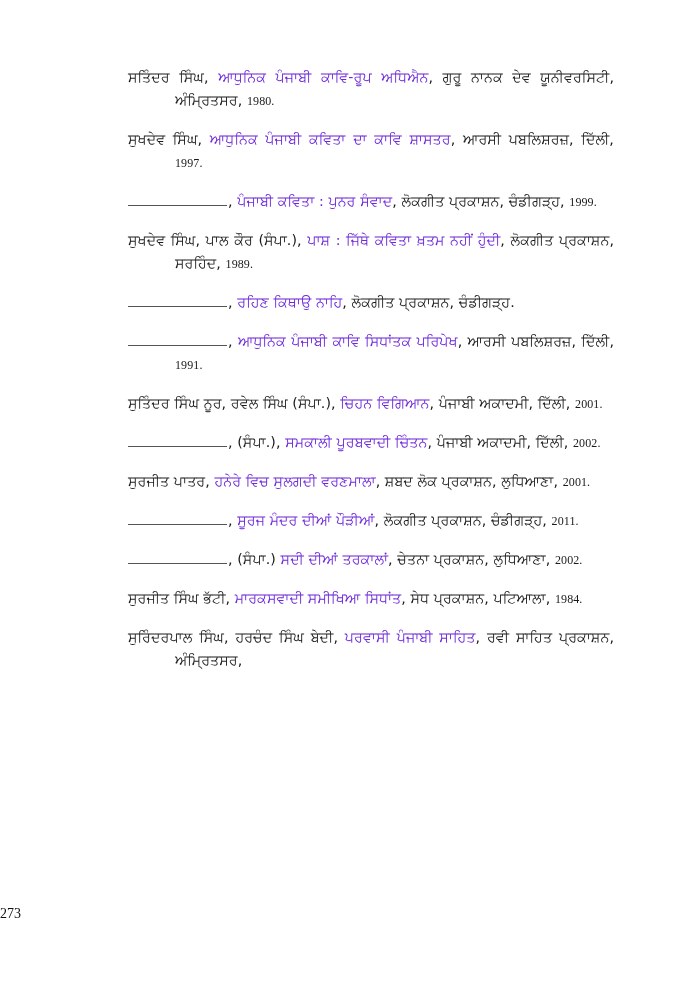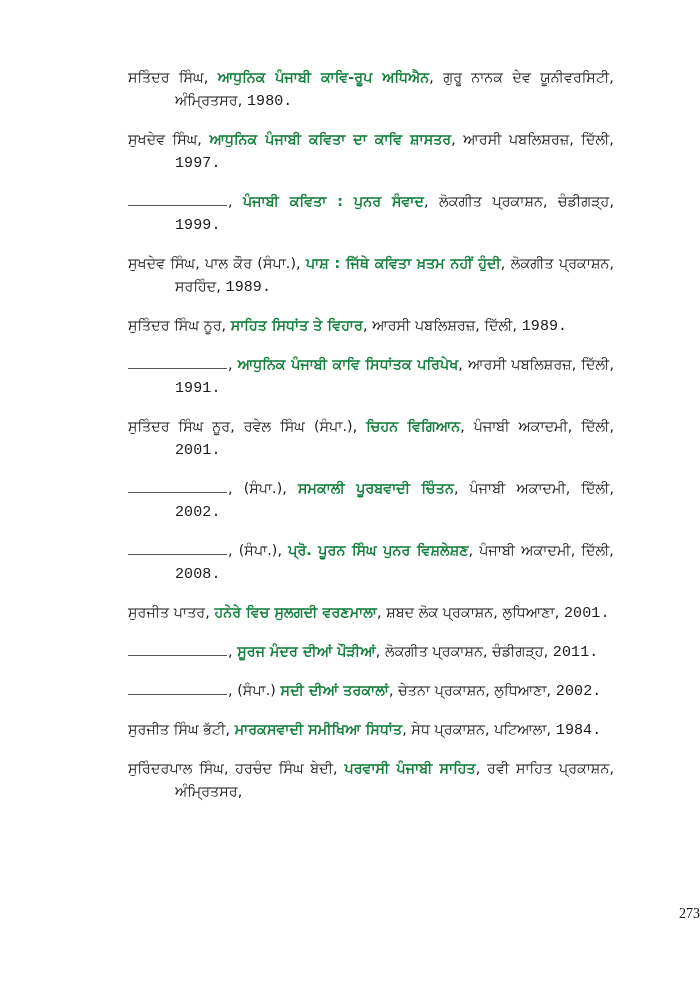--- a/index.html
+++ b/index.html
@@ -2,52 +2,51 @@
 <html><head>
   <meta charset="utf-8">
   <style>
     html, body { margin: 0; padding: 0; background: #ffffff; }
     body { width: 700px; height: 991px; position: relative; overflow: hidden;
       font-family: "DejaVu Sans", sans-serif; color: #1a1a1a; }
     .page { position: absolute; left: 128px; top: 66px; width: 486px; }
     .entry { font-size: 14.2px; line-height: 23px; margin: 0 0 15px 0;
       text-align: justify; text-align-last: left;
       padding-left: 47px; text-indent: -47px; letter-spacing: 0.1px; }
-    .entry b { font-weight: bold; color: #15803d; }
-    .num { font-family: Liberation Mono, monospace; font-size: 15px; }
+    .entry b { font-weight: normal; color: #6d28d9; }
+    .num { font-family: Liberation Serif, serif; font-size: 12px; }
     .dash { display: inline-block; width: 99px; border-bottom: 1px solid #555; height: 1px; vertical-align: 0px; margin-right: 1px; text-indent: 0; }
-    .pageno { position: absolute; top: 906px; left: 0; width: 700px; text-align: right;
+    .pageno { position: absolute; top: 906px; left: 0; width: 700px; text-align: left;
       font-family: "Liberation Serif", serif; font-size: 14px; color: #111; }
   </style>
 </head>
 <body>
 
 <div class="page">
   <p class="entry"><span>ਸਤਿੰਦਰ ਸਿੰਘ, </span><b>ਆਧੁਨਿਕ ਪੰਜਾਬੀ ਕਾਵਿ-ਰੂਪ ਅਧਿਐਨ</b><span>, ਗੁਰੂ ਨਾਨਕ ਦੇਵ ਯੂਨੀਵਰਸਿਟੀ, ਅੰਮ੍ਰਿਤਸਰ, </span><span class="num">1980.</span></p>
 
   <p class="entry"><span>ਸੁਖਦੇਵ ਸਿੰਘ, </span><b>ਆਧੁਨਿਕ ਪੰਜਾਬੀ ਕਵਿਤਾ ਦਾ ਕਾਵਿ ਸ਼ਾਸਤਰ</b><span>, ਆਰਸੀ ਪਬਲਿਸ਼ਰਜ਼, ਦਿੱਲੀ, </span><span class="num">1997.</span></p>
 
   <p class="entry"><span class="dash"></span><span>, </span><b>ਪੰਜਾਬੀ ਕਵਿਤਾ : ਪੁਨਰ ਸੰਵਾਦ</b><span>, ਲੋਕਗੀਤ ਪ੍ਰਕਾਸ਼ਨ, ਚੰਡੀਗੜ੍ਹ, </span><span class="num">1999.</span></p>
 
   <p class="entry"><span>ਸੁਖਦੇਵ ਸਿੰਘ, ਪਾਲ ਕੌਰ (ਸੰਪਾ.), </span><b>ਪਾਸ਼ : ਜਿੱਥੇ ਕਵਿਤਾ ਖ਼ਤਮ ਨਹੀਂ ਹੁੰਦੀ</b><span>, ਲੋਕਗੀਤ ਪ੍ਰਕਾਸ਼ਨ, ਸਰਹਿੰਦ, </span><span class="num">1989.</span></p>
 
 
+  <p class="entry"><span class="dash"></span><span>, </span><b>ਰਹਿਣ ਕਿਥਾਉ ਨਾਹਿ</b><span>, ਲੋਕਗੀਤ ਪ੍ਰਕਾਸ਼ਨ, ਚੰਡੀਗੜ੍ਹ.</span><span class="num"></span></p>
 
-  <p class="entry"><span>ਸੁਤਿੰਦਰ ਸਿੰਘ ਨੂਰ, </span><b>ਸਾਹਿਤ ਸਿਧਾਂਤ ਤੇ ਵਿਹਾਰ</b><span>, ਆਰਸੀ ਪਬਲਿਸ਼ਰਜ਼, ਦਿੱਲੀ, </span><span class="num">1989.</span></p>
 
   <p class="entry"><span class="dash"></span><span>, </span><b>ਆਧੁਨਿਕ ਪੰਜਾਬੀ ਕਾਵਿ ਸਿਧਾਂਤਕ ਪਰਿਪੇਖ</b><span>, ਆਰਸੀ ਪਬਲਿਸ਼ਰਜ਼, ਦਿੱਲੀ, </span><span class="num">1991.</span></p>
 
 
 
   <p class="entry"><span>ਸੁਤਿੰਦਰ ਸਿੰਘ ਨੂਰ, ਰਵੇਲ ਸਿੰਘ (ਸੰਪਾ.), </span><b>ਚਿਹਨ ਵਿਗਿਆਨ</b><span>, ਪੰਜਾਬੀ ਅਕਾਦਮੀ, ਦਿੱਲੀ, </span><span class="num">2001.</span></p>
 
 
   <p class="entry"><span class="dash"></span><span>, </span><span>(ਸੰਪਾ.), </span><b>ਸਮਕਾਲੀ ਪੂਰਬਵਾਦੀ ਚਿੰਤਨ</b><span>, ਪੰਜਾਬੀ ਅਕਾਦਮੀ, ਦਿੱਲੀ, </span><span class="num">2002.</span></p>
 
-  <p class="entry"><span class="dash"></span><span>, </span><span>(ਸੰਪਾ.), </span><b>ਪ੍ਰੋ. ਪੂਰਨ ਸਿੰਘ ਪੁਨਰ ਵਿਸ਼ਲੇਸ਼ਣ</b><span>, ਪੰਜਾਬੀ ਅਕਾਦਮੀ, ਦਿੱਲੀ, </span><span class="num">2008.</span></p>
 
   <p class="entry"><span>ਸੁਰਜੀਤ ਪਾਤਰ, </span><b>ਹਨੇਰੇ ਵਿਚ ਸੁਲਗਦੀ ਵਰਣਮਾਲਾ</b><span>, ਸ਼ਬਦ ਲੋਕ ਪ੍ਰਕਾਸ਼ਨ, ਲੁਧਿਆਣਾ, </span><span class="num">2001.</span></p>
 
   <p class="entry"><span class="dash"></span><span>, </span><b>ਸੂਰਜ ਮੰਦਰ ਦੀਆਂ ਪੌੜੀਆਂ</b><span>, ਲੋਕਗੀਤ ਪ੍ਰਕਾਸ਼ਨ, ਚੰਡੀਗੜ੍ਹ, </span><span class="num">2011.</span></p>
 
   <p class="entry"><span class="dash"></span><span>, </span><span>(ਸੰਪਾ.) </span><b>ਸਦੀ ਦੀਆਂ ਤਰਕਾਲਾਂ</b><span>, ਚੇਤਨਾ ਪ੍ਰਕਾਸ਼ਨ, ਲੁਧਿਆਣਾ, </span><span class="num">2002.</span></p>
 
   <p class="entry"><span>ਸੁਰਜੀਤ ਸਿੰਘ ਭੱਟੀ, </span><b>ਮਾਰਕਸਵਾਦੀ ਸਮੀਖਿਆ ਸਿਧਾਂਤ</b><span>, ਸੇਧ ਪ੍ਰਕਾਸ਼ਨ, ਪਟਿਆਲਾ, </span><span class="num">1984.</span></p>
 
 

